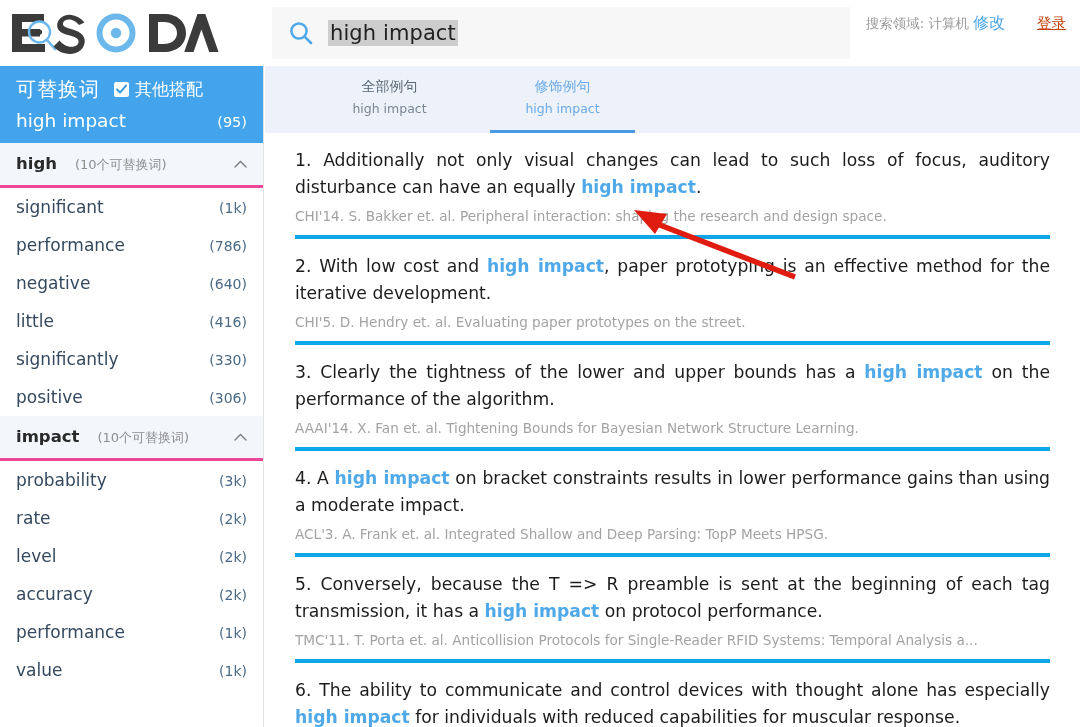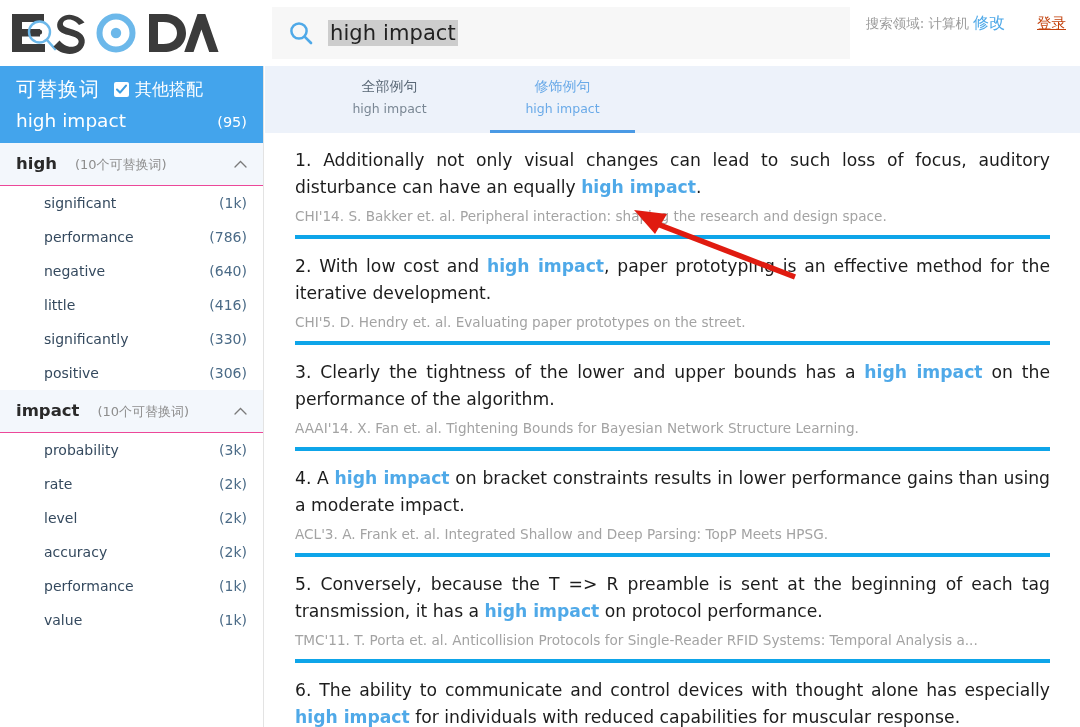--- a/index.html
+++ b/index.html
@@ -88,21 +88,21 @@
   .chk-label { font-size: 17px; font-family: "DejaVu Sans", sans-serif; }
   .side-head-row2 {
     display: flex; justify-content: space-between; align-items: baseline;
     margin-top: 7px;
   }
   .side-phrase { font-size: 18.5px; font-family: "DejaVu Sans", sans-serif; }
   .side-count { font-size: 14.5px; font-family: "DejaVu Sans", sans-serif; }
 
   .sec-head {
     background: #f3f7fc;
-    border-bottom: 1px solid #ec4899;
+    border-bottom: 3px solid #ec4899;
     padding: 11px 16px 11px 16px;
     display: flex; align-items: center; justify-content: space-between;
     cursor: pointer;
   }
   .sec-head-left { display: flex; align-items: baseline; }
   .sec-word {
     font-size: 16.5px; font-weight: bold; color: #2a2a2a;
     font-family: "DejaVu Sans", sans-serif;
   }
   .sec-sub {
@@ -110,23 +110,22 @@
     font-family: "DejaVu Sans", sans-serif;
   }
   .chev { width: 13px; height: 8px; }
 
   .word-row {
     display: flex; justify-content: space-between; align-items: baseline;
     padding: 9px 16px 9px 16px;
     cursor: pointer;
   }
   .word-label {
-    font-size: 14px; color: #34495e;
-    font-family: "DejaVu Sans", sans-serif;
-    margin-left: 28px;
+    font-size: 17px; color: #34495e;
+    font-family: "DejaVu Sans", sans-serif;
   }
   .word-count {
     font-size: 14px; color: #4a6a86;
     font-family: "DejaVu Sans", sans-serif;
   }
 
   
   .main {
     position: absolute; left: 265px; top: 66px;
     width: 815px; height: 661px;

